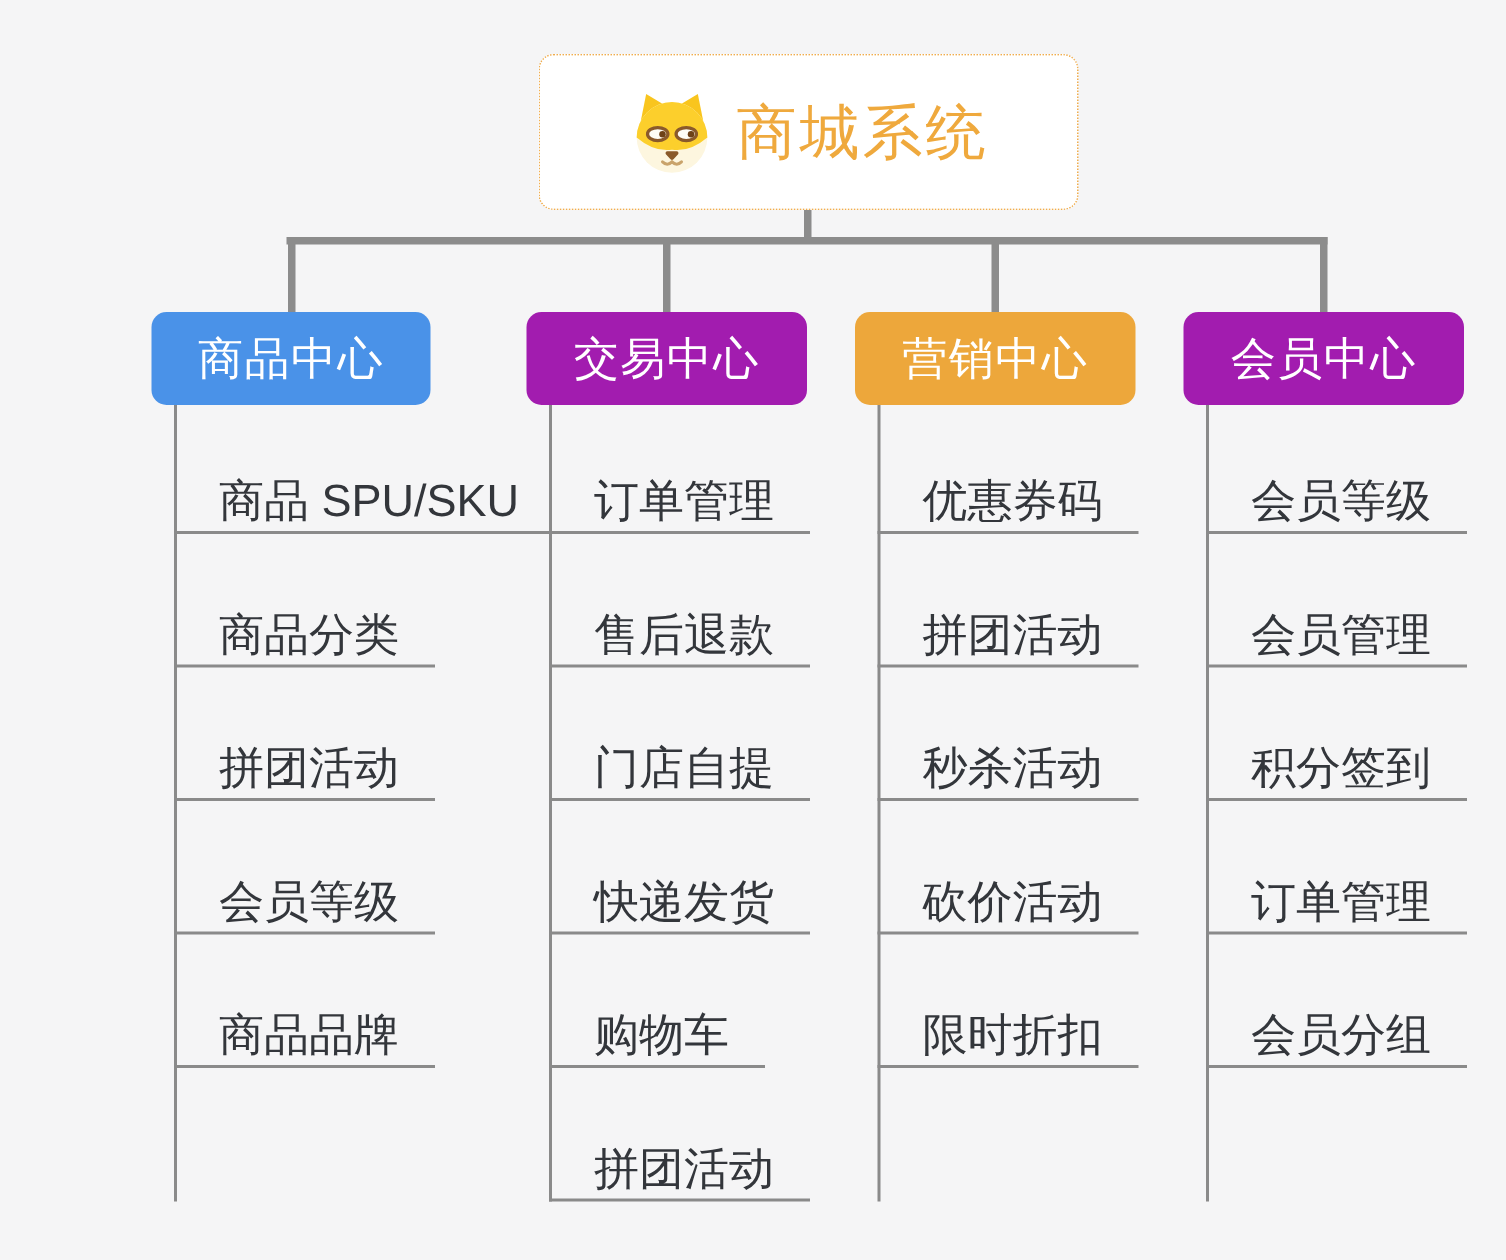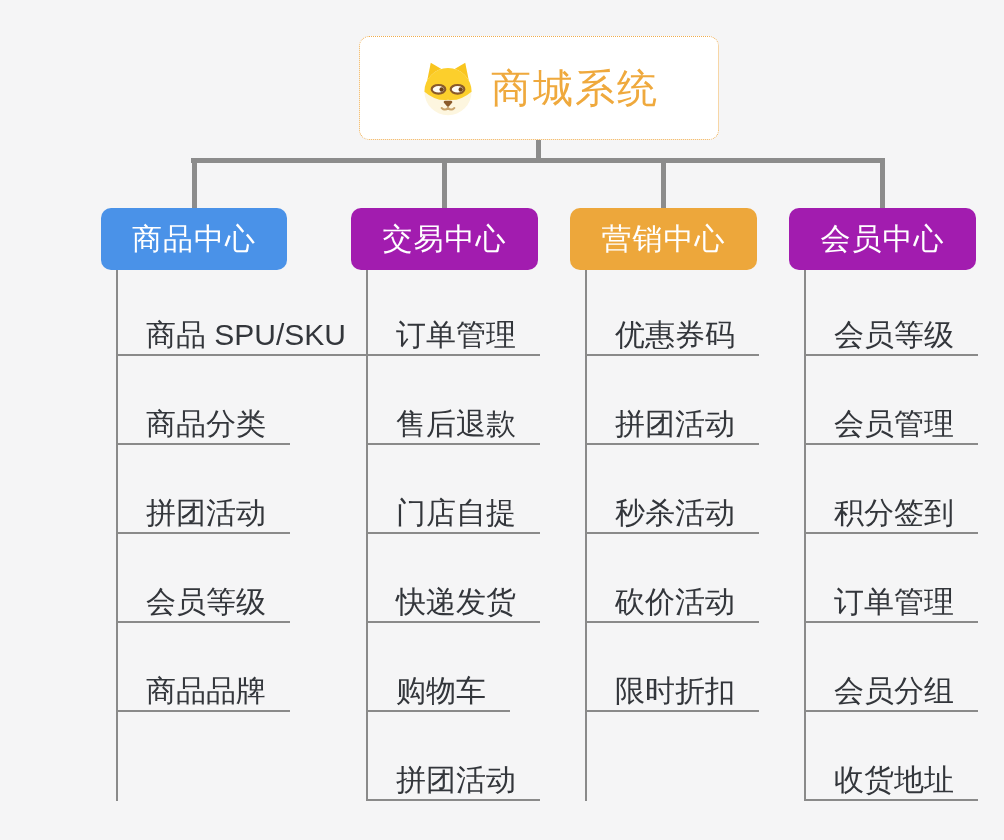--- a/index.html
+++ b/index.html
@@ -163,18 +163,17 @@
       <div class="cat-box" style="background: #a21caf;">
         <span>会员中心</span>
       </div>
       <div class="trunk"></div>
       <div class="items">
           <div class="item">会员等级</div>
           <div class="item">会员管理</div>
           <div class="item">积分签到</div>
           <div class="item">订单管理</div>
           <div class="item">会员分组</div>
-          <div class="item">收货地址</div>
         </div>
     </div>
   </div>
 
 </div>
 
 </body></html>

